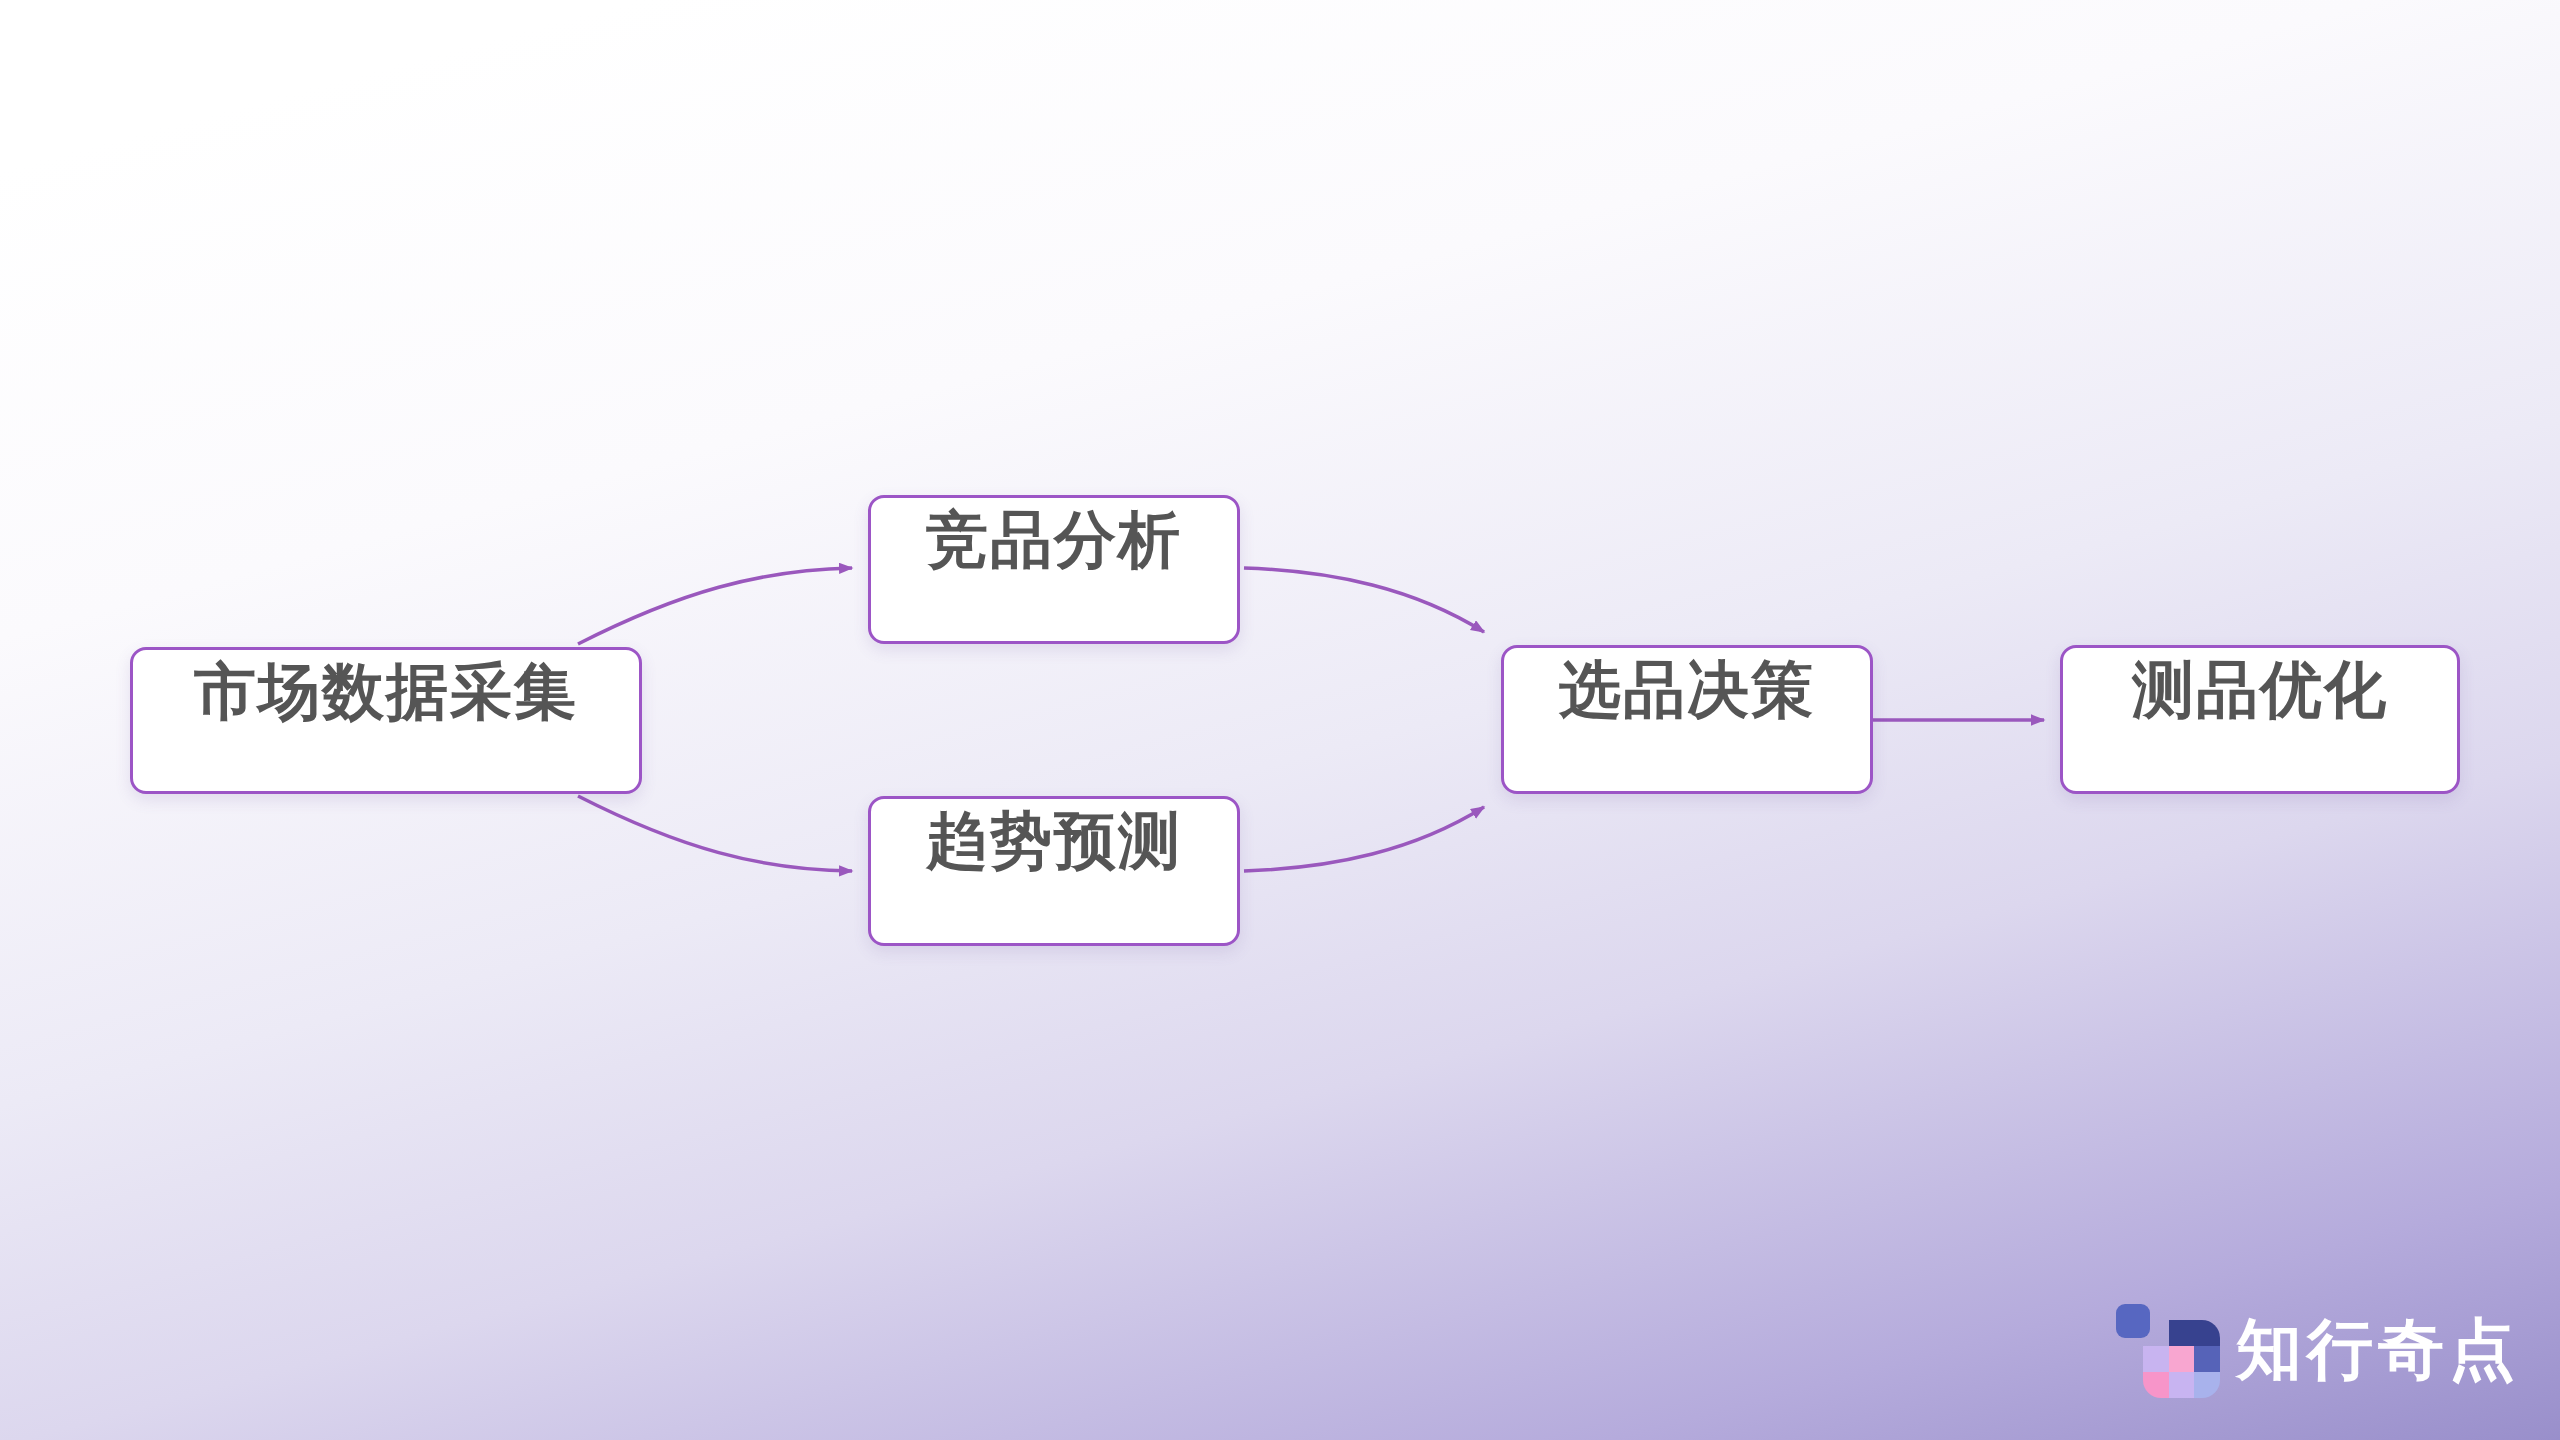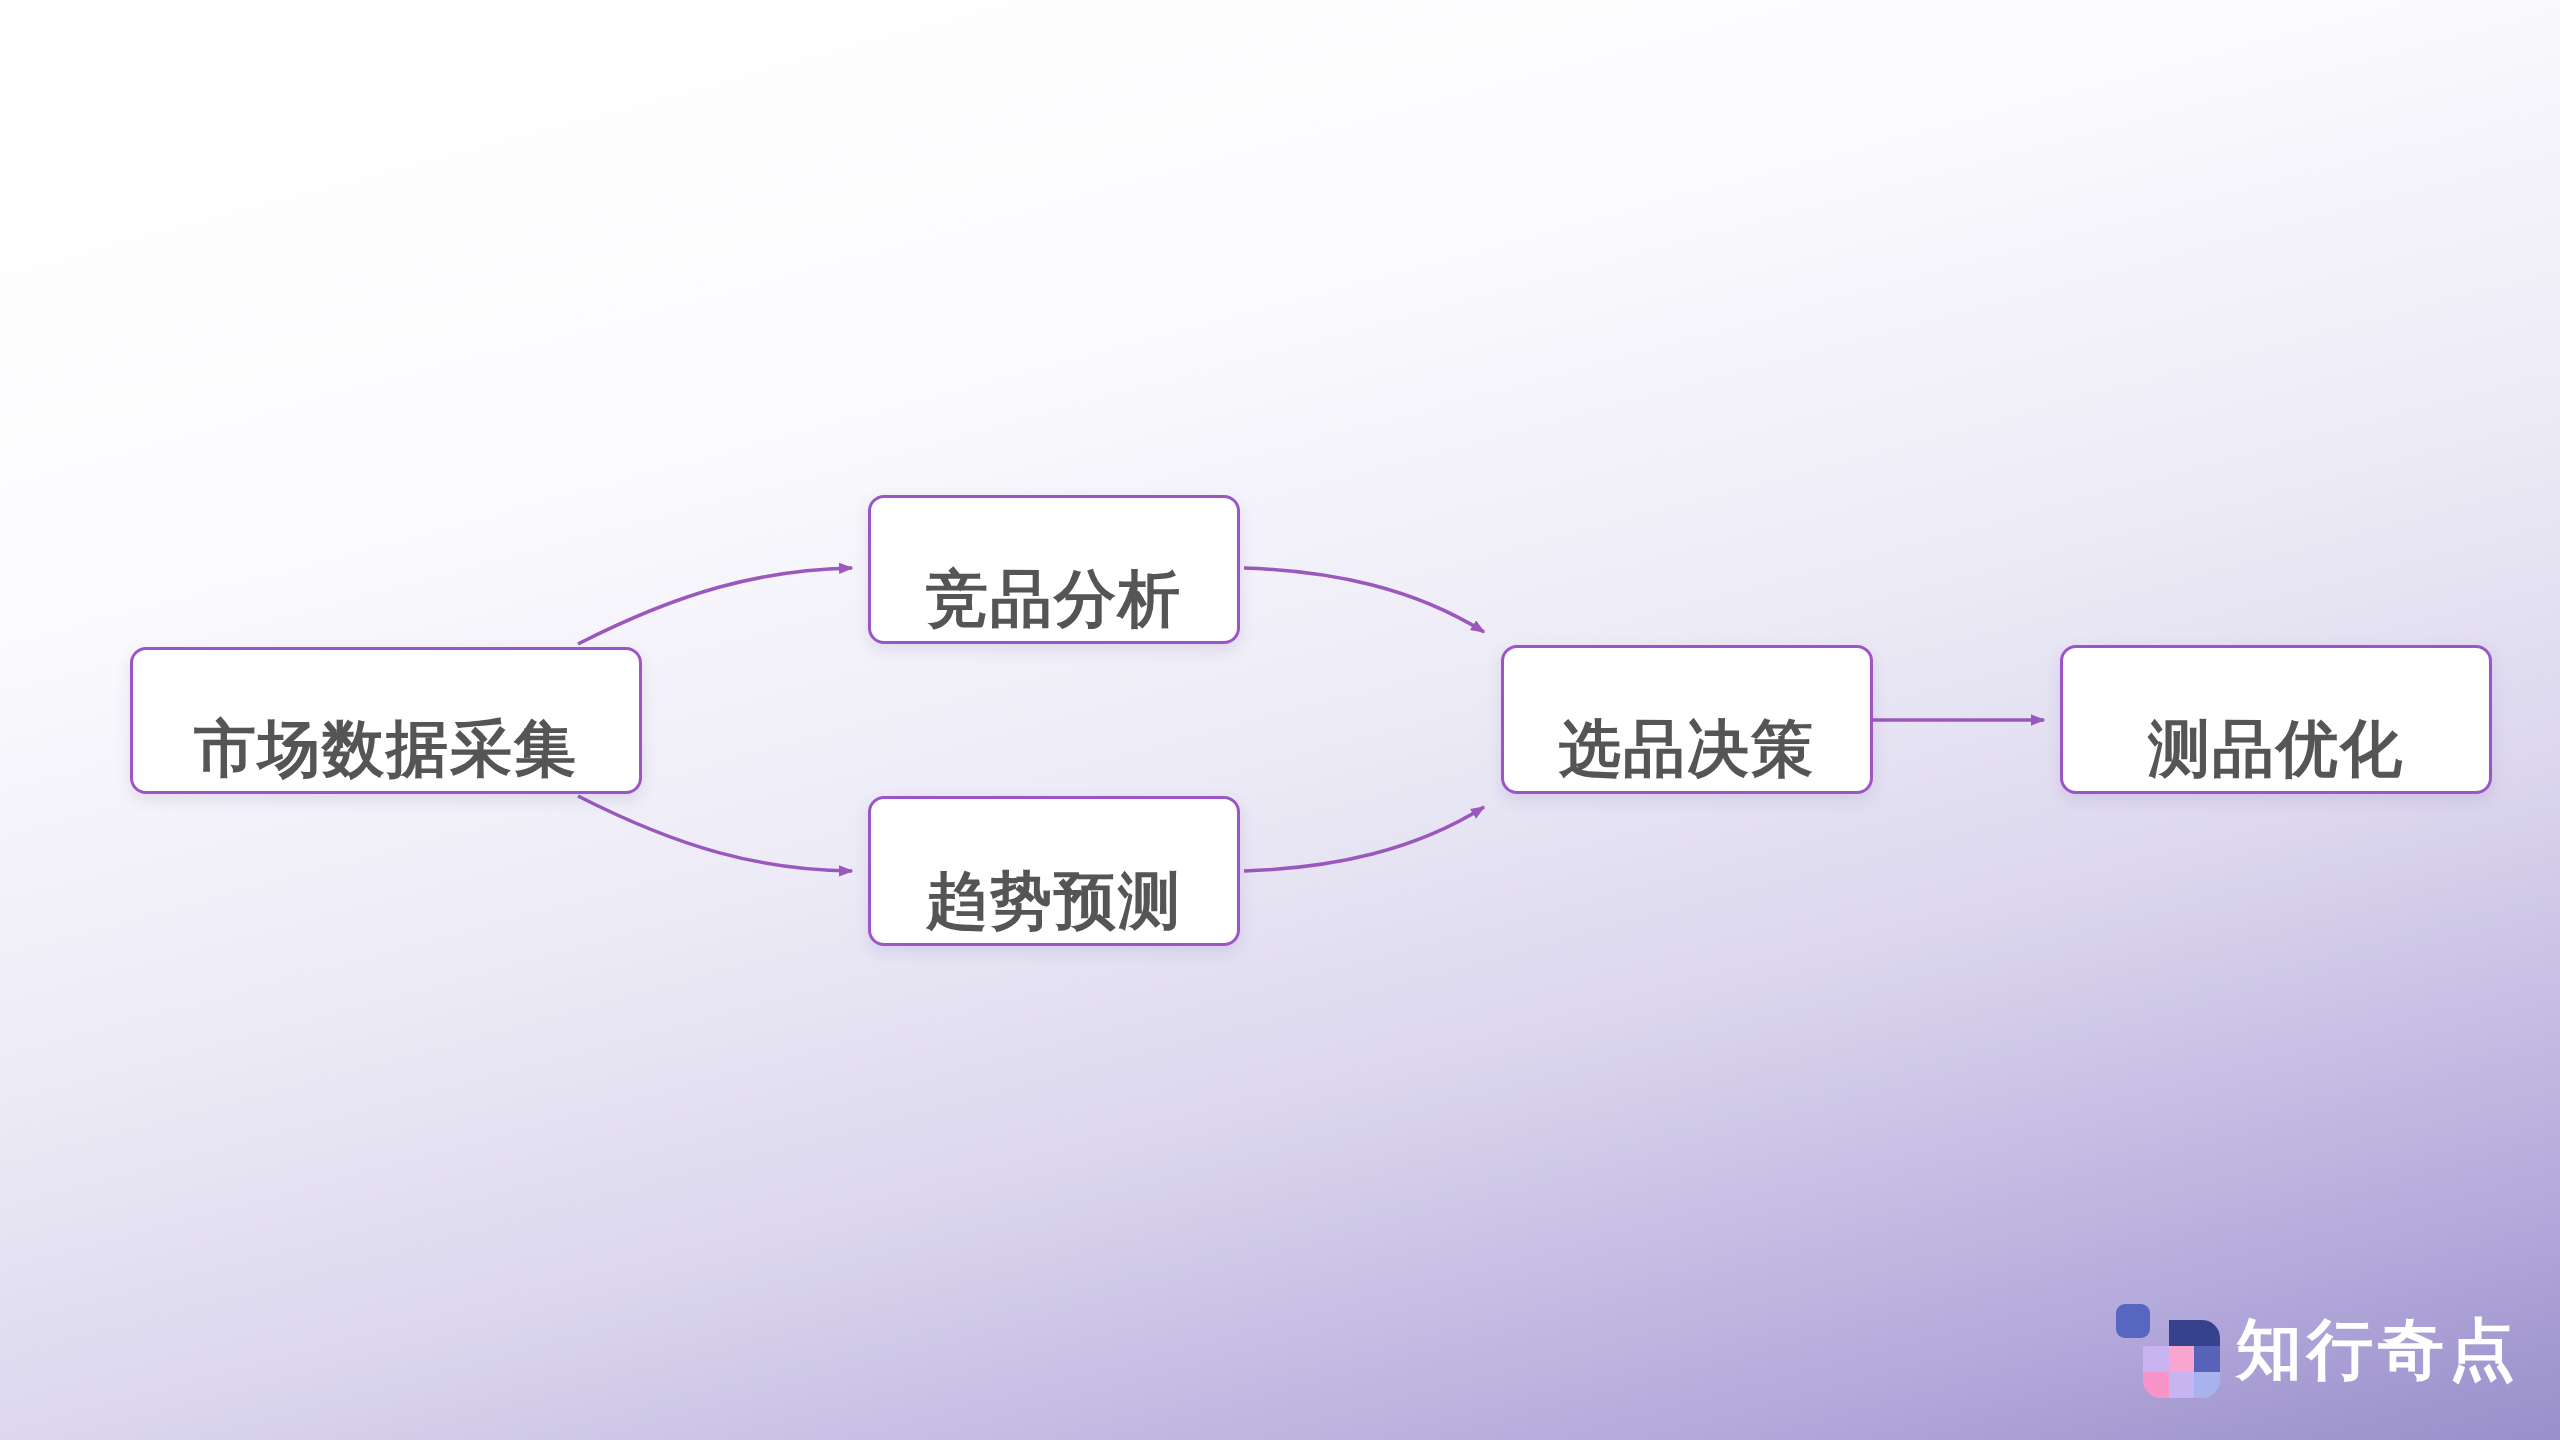--- a/index.html
+++ b/index.html
@@ -24,35 +24,35 @@
     fill: none;
     stroke: #9a58bd;
     stroke-width: 3.5;
   }
   .node {
     position: absolute;
     background: #ffffff;
     border: 3px solid #9c55c6;
     border-radius: 16px;
     box-sizing: border-box;
-    display: flex; align-items: flex-end; justify-content: center;
+    display: flex; align-items: flex-start; justify-content: center;
     box-shadow: 0 6px 16px rgba(109, 79, 153, 0.14);
   }
   .node .label {
     color: #555555;
     font-size: 62px;
     font-weight: 700;
     letter-spacing: 2px;
     white-space: nowrap;
   }
   .node-1 { left: 130px;  top: 647px; width: 512px; height: 147px; }
   .node-2 { left: 868px;  top: 495px; width: 372px; height: 149px; }
   .node-3 { left: 868px;  top: 796px; width: 372px; height: 150px; }
   .node-4 { left: 1465px; top: 645px; width: 372px; height: 149px; margin-left: 36px; }
-  .node-5 { left: 2060px; top: 645px; width: 432px; height: 149px; }
+  .node-5 { left: 2060px; top: 645px; width: 400px; height: 149px; }
 
   
   .brand {
     position: absolute;
     right: 40px; bottom: 42px;
     display: flex; align-items: center; gap: 16px;
   }
   .brand-icon {
     position: relative;
     width: 104px; height: 96px;

